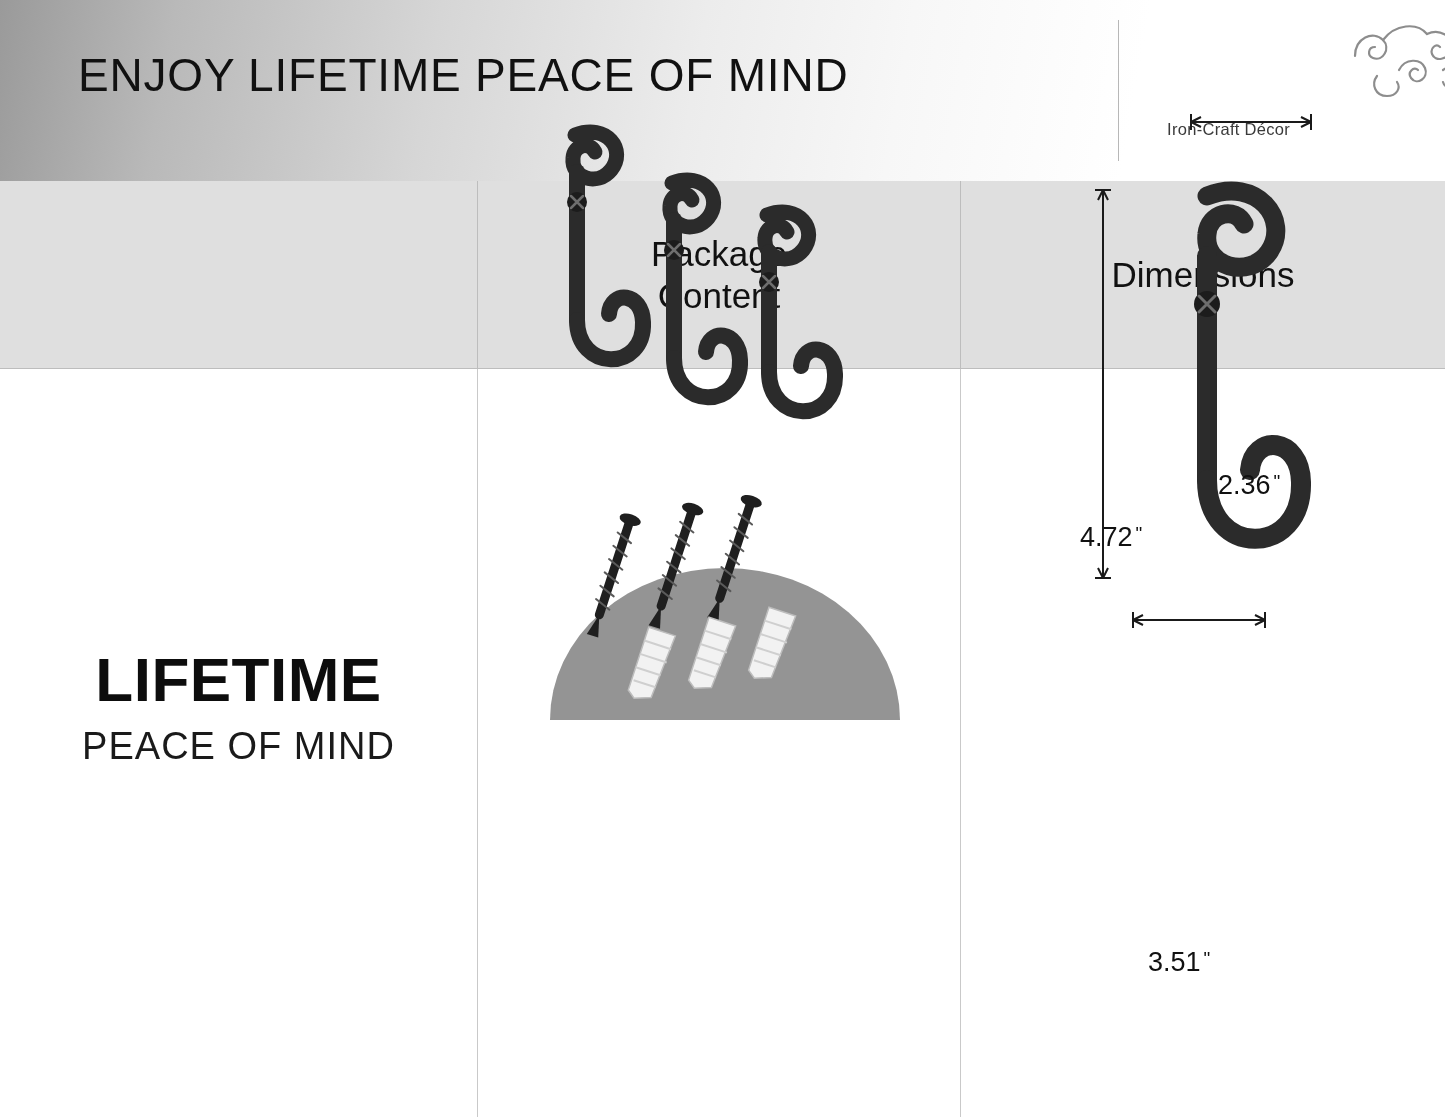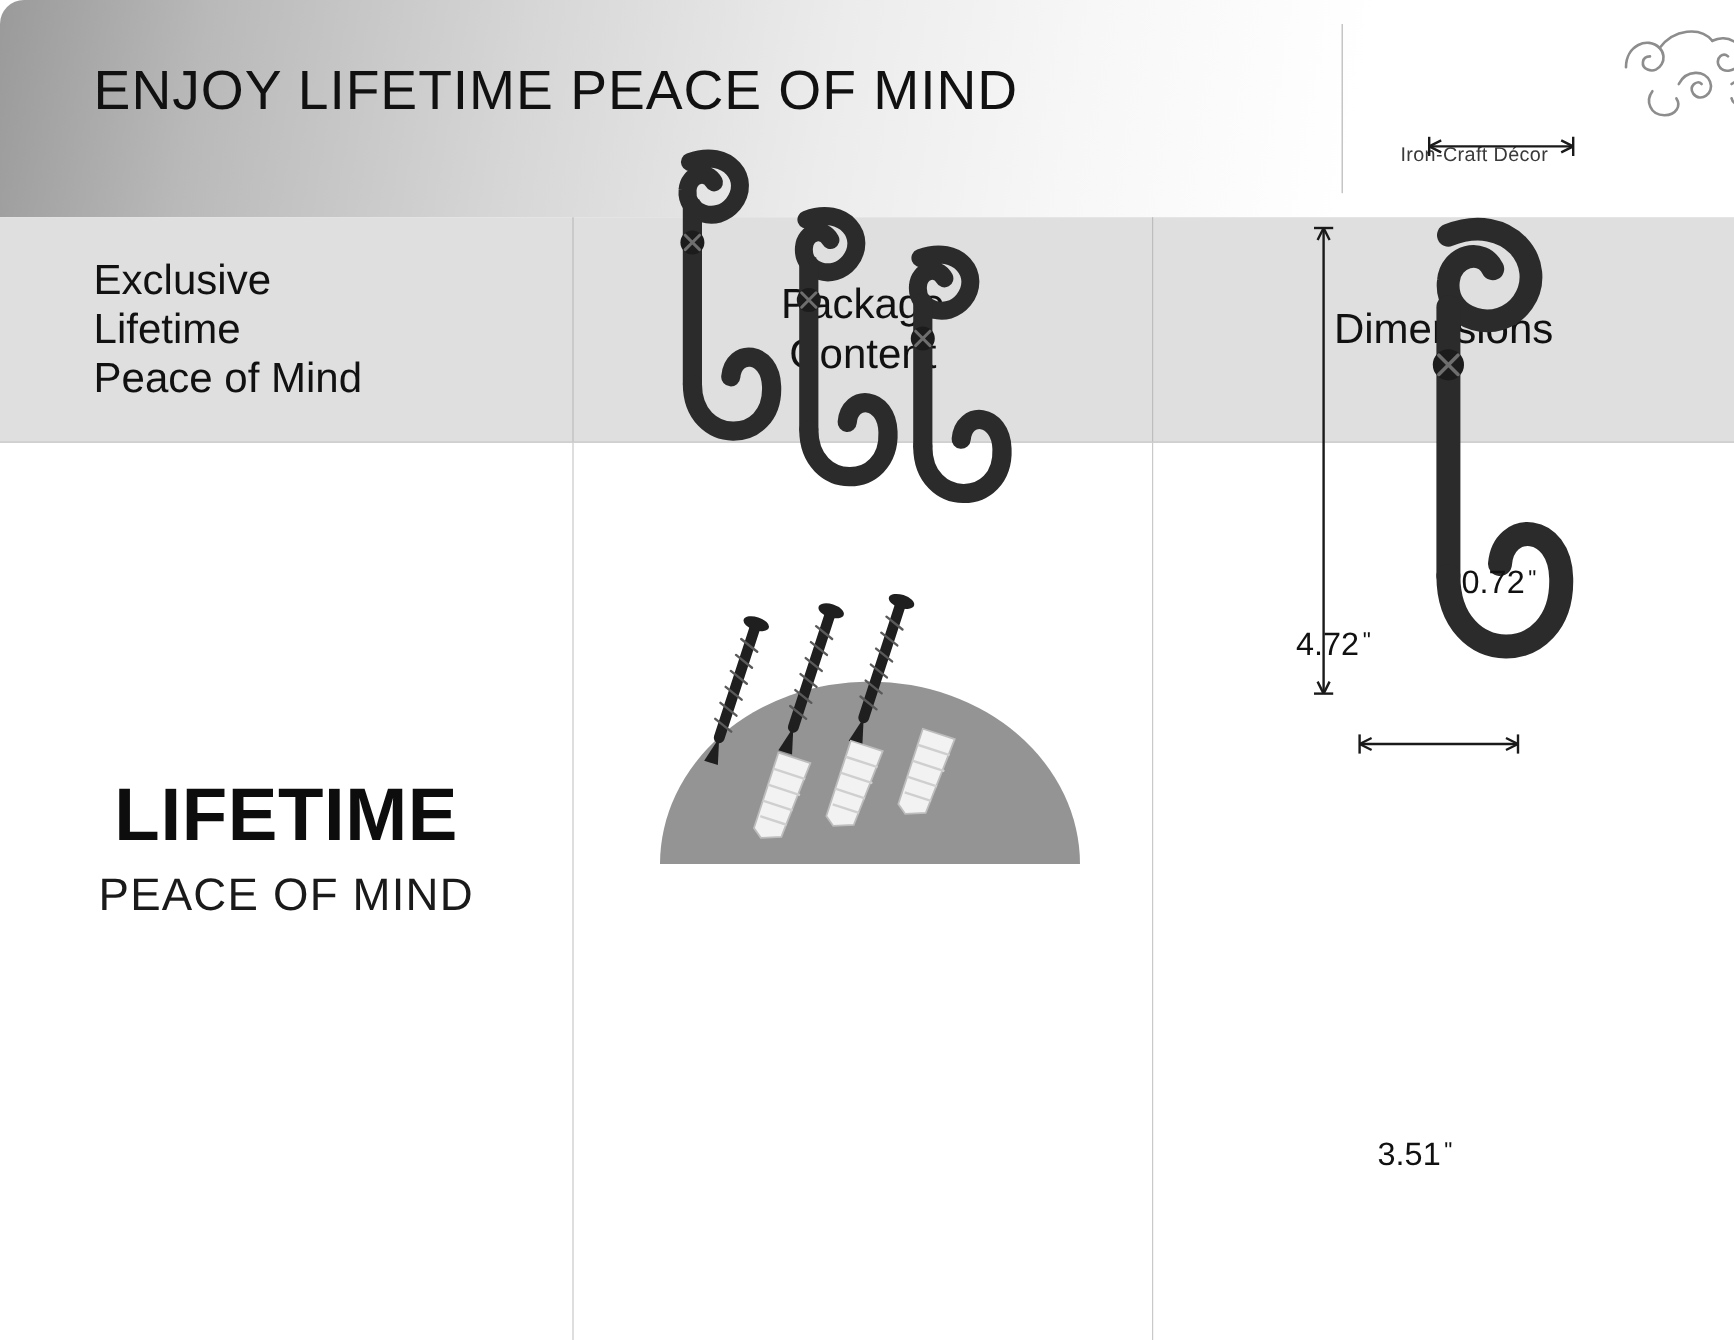--- a/index.html
+++ b/index.html
@@ -10,21 +10,20 @@
   body {
     font-family: "Liberation Sans", sans-serif;
     color: #1a1a1a;
   }
   .page {
     position: relative;
     width: 1445px;
     height: 1117px;
     overflow: hidden;
     background: #ffffff;
-    border-radius: 20px;
   }
 
   
   .header {
     position: absolute;
     left: 0; top: 0;
     width: 1445px;
     height: 181px;
     background: linear-gradient(100deg, #9a9a9a 0%, #b9b9b9 12%, #d6d6d6 30%, #ececec 48%, #f7f7f7 62%, #ffffff 78%, #ffffff 100%);
     display: flex;
@@ -220,25 +219,20 @@
           <path d="M80 16 C92 10, 108 18, 104 32 C101 42, 88 44, 85 36 C83 30, 89 25, 93 29"></path>
           <path d="M52 52 C58 40, 74 40, 78 50 C82 60, 70 68, 64 60 C60 54, 67 48, 71 52"></path>
           <path d="M96 52 C104 46, 114 52, 112 62 C110 71, 98 72, 96 64"></path>
           <path d="M30 58 C24 66, 28 78, 40 78 C50 78, 54 70, 50 64"></path>
         </g>
       </svg>
     </div>
   </div>
 
   <div class="colhead-band">
-    <div class="colhead colhead-1">
-      <div class="line">Exclusive</div>
-      <div class="line">Lifetime</div>
-      <div class="line">Peace of Mind</div>
-    </div>
     <div class="colhead colhead-2">
       <div class="line">Package</div>
       <div class="line">Content</div>
     </div>
     <div class="colhead colhead-3">
       <div class="line">Dimensions</div>
     </div>
   </div>
 
   <div class="body-area">
@@ -354,21 +348,21 @@
     <g stroke="#1a1a1a" stroke-width="2">
       <path d="M148 540 L280 540"></path>
       <path d="M148 532 L148 548"></path>
       <path d="M280 532 L280 548"></path>
       <path d="M148 540 L158 535 M148 540 L158 545"></path>
       <path d="M280 540 L270 535 M280 540 L270 545"></path>
     </g>
   </svg>
 
   <div class="dim-label dim-w-top">
-    <span>0.72</span><span class="unit">"</span>
+    <span>2.36</span><span class="unit">"</span>
   </div>
   <div class="dim-label dim-h-left">
     <span>4.72</span><span class="unit">"</span>
   </div>
   <div class="dim-label dim-w-bottom">
     <span>3.51</span><span class="unit">"</span>
   </div>
 
 </div>
 

